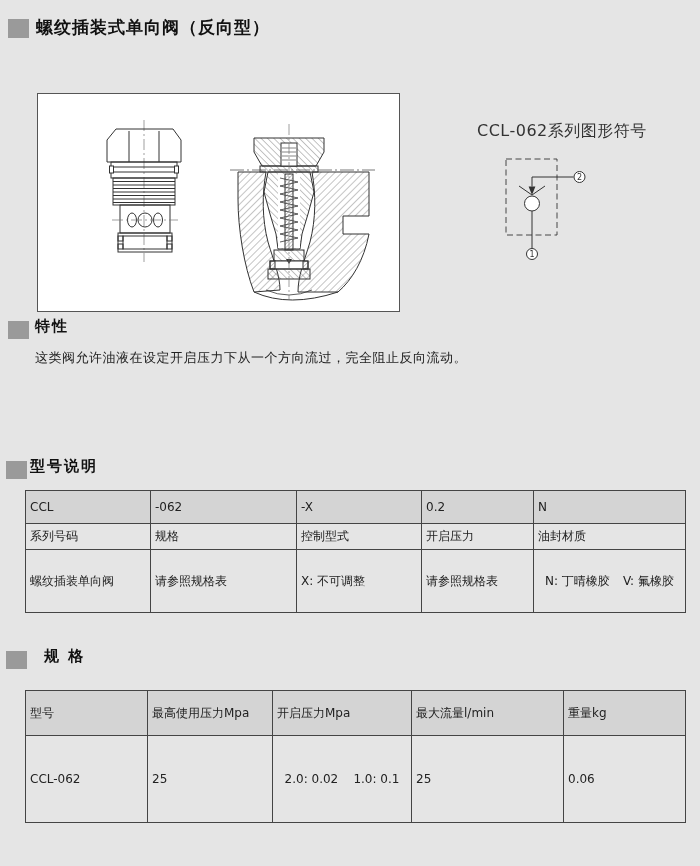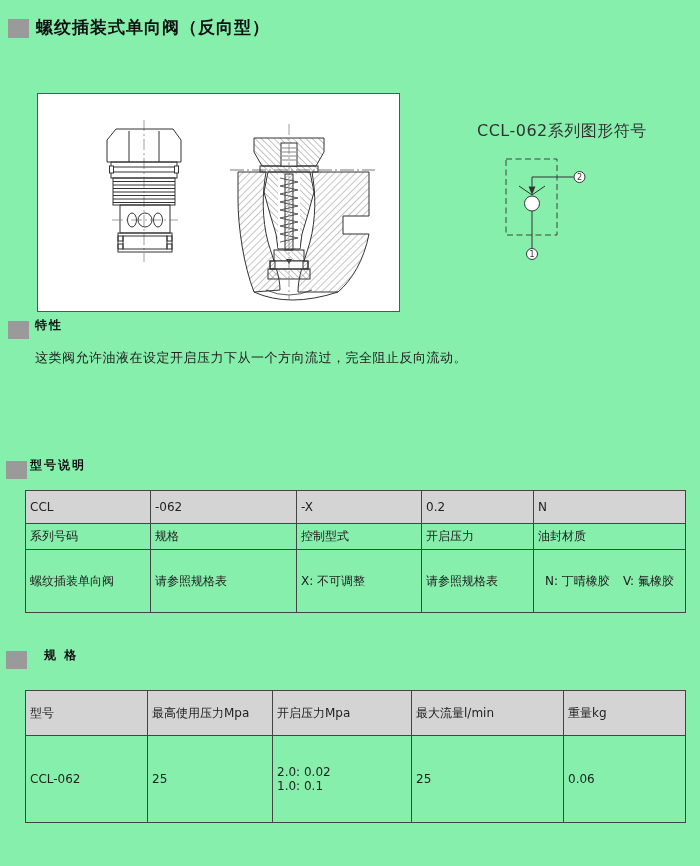--- a/index.html
+++ b/index.html
@@ -5,41 +5,41 @@
   * { margin: 0; padding: 0; box-sizing: border-box; }
   html, body { background: #ffffff; }
   body {
     font-family: "DejaVu Sans", "Liberation Sans", sans-serif;
     color: #1a1a1a;
   }
   .page {
     position: relative;
     width: 700px;
     height: 866px;
-    background: #86efac;
+    background: #e5e5e5;
     overflow: hidden;
   }
 
   .bullet {
     position: absolute;
     width: 21px;
     height: 19px;
     background: #9a9a9a;
   }
   .title-line {
     position: absolute;
     left: 36px;
     font-size: 17px;
     font-weight: 700;
     color: #111;
     letter-spacing: 1px;
   }
   .section-heading {
     position: absolute;
-    font-size: 12px;
+    font-size: 15px;
     font-weight: 700;
     color: #111;
     letter-spacing: 2px;
   }
   .feature-text {
     position: absolute;
     left: 35px;
     top: 349px;
     font-size: 13px;
     color: #222;
@@ -92,21 +92,20 @@
 
   .seal-cell {
     display: flex;
     flex-direction: row;
     justify-content: center;
     gap: 13px;
     height: 100%;
   }
   .two-line-cell {
     display: flex;
-    flex-direction: column;
     justify-content: space-around;
     height: 100%;
     padding: 8px 0;
   }
 </style>
 </head>
 <body>
 
 <div class="page">
 

